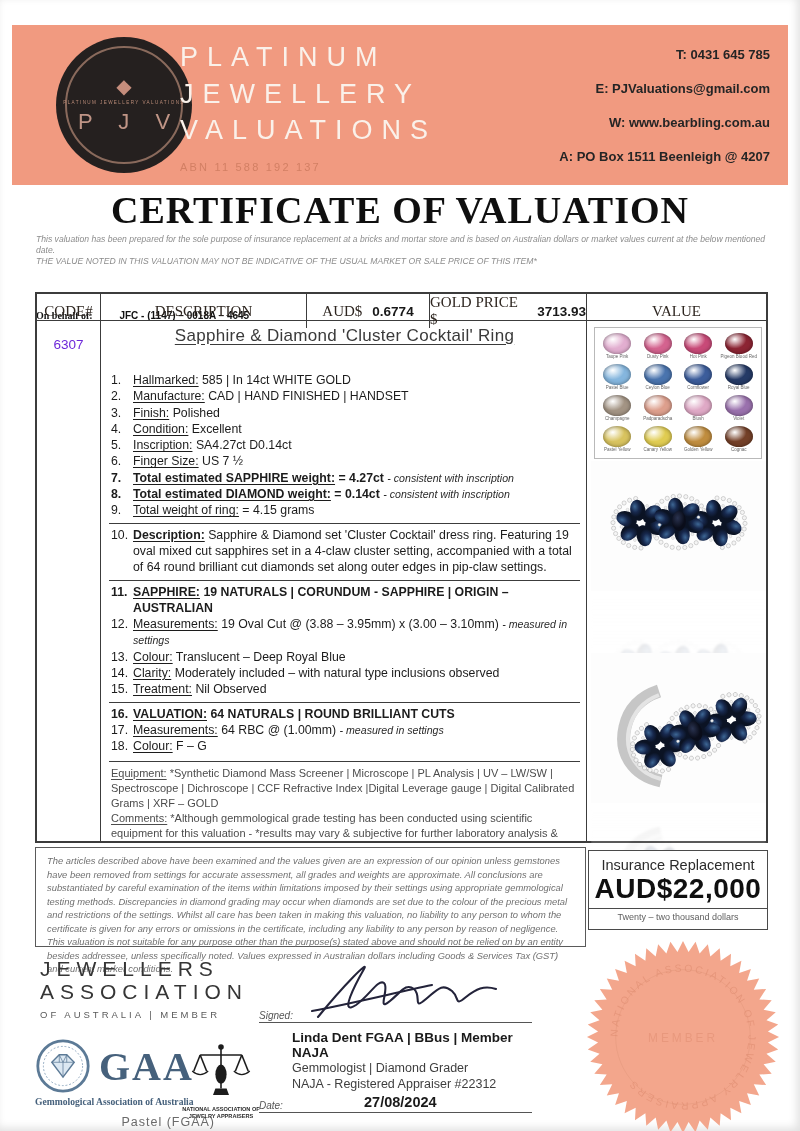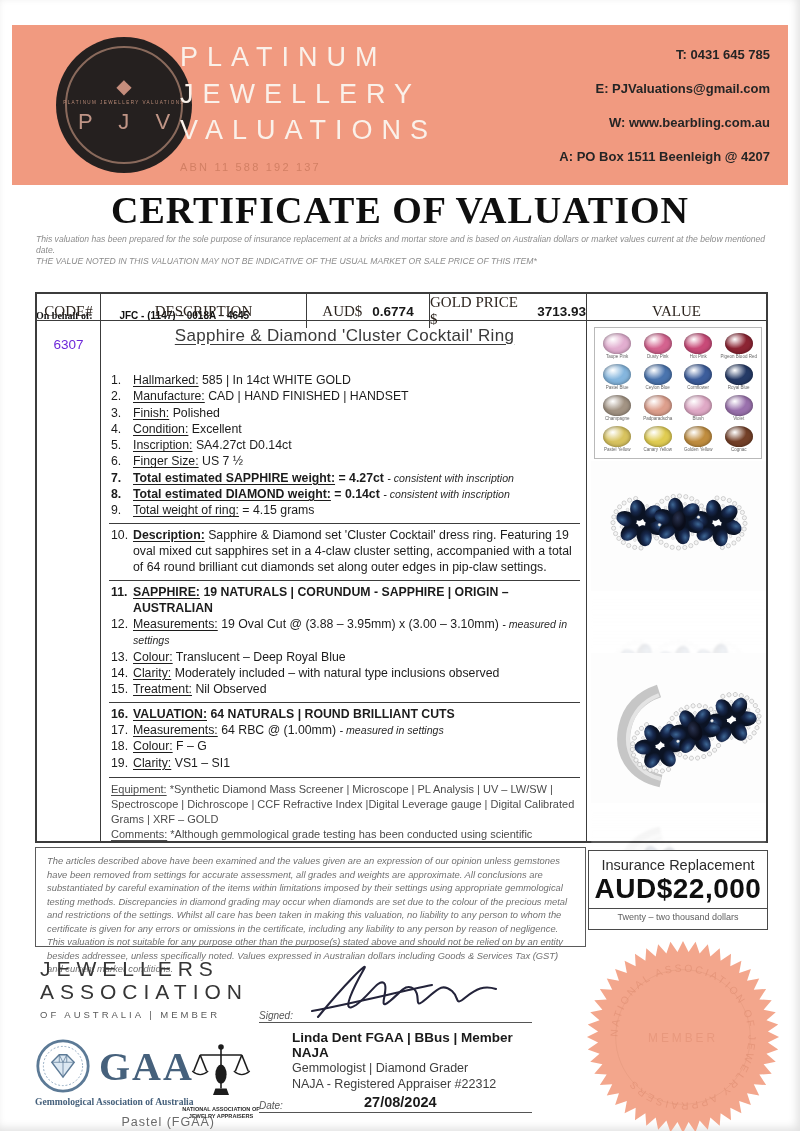--- a/index.html
+++ b/index.html
@@ -227,24 +227,20 @@
               <span class="item-num">16.</span>
               <span class="item-body"><span class="item-label">VALUATION:</span> 64 NATURALS | ROUND BRILLIANT CUTS </span>
             </div>
             <div class="item-row">
               <span class="item-num">17.</span>
               <span class="item-body"><span class="item-label">Measurements:</span> 64 RBC @ (1.00mm) <span class="item-note">- measured in settings</span></span>
             </div>
             <div class="item-row">
               <span class="item-num">18.</span>
               <span class="item-body"><span class="item-label">Colour:</span> F – G </span>
-            </div>
-            <div class="item-row">
-              <span class="item-num">19.</span>
-              <span class="item-body"><span class="item-label">Clarity:</span> VS1 – SI1 </span>
             </div>
           </div>
         </div>
       <div class="equip-block">
         <div><span class="equip-label">Equipment:</span> <span>*Synthetic Diamond Mass Screener | Microscope | PL Analysis | UV – LW/SW | Spectroscope | Dichroscope | CCF Refractive Index |Digital Leverage gauge | Digital Calibrated Grams | XRF – GOLD</span></div>
         <div><span class="equip-label">Comments:</span> <span>*Although gemmological grade testing has been conducted using scientific equipment for this valuation - *results may vary &amp; subjective for further laboratory analysis &amp; testing may be required.</span></div>
 
       </div>
 
     </div>

